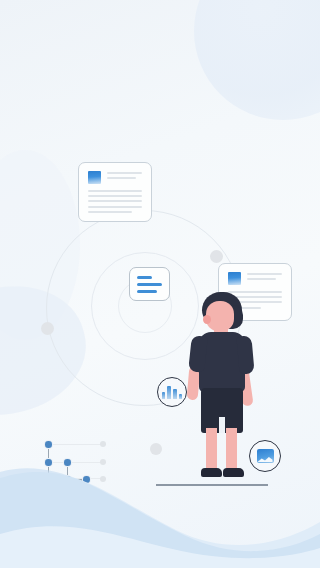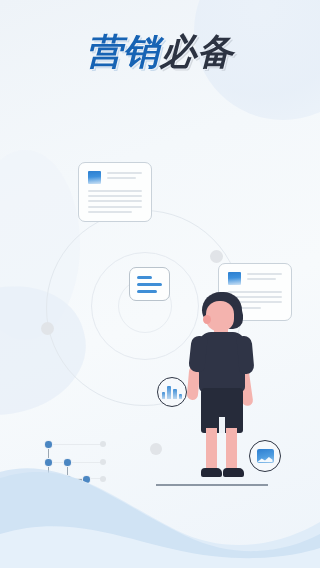--- a/index.html
+++ b/index.html
@@ -226,23 +226,20 @@
 
 <div id="screen">
 
   <div class="bg-layer">
     <div class="corner-circle"></div>
     <div class="left-blob2"></div>
     <div class="left-blob"></div>
   </div>
 
   <div class="header">
-    <div class="title">
-      <span class="seg-a">营销</span><span class="seg-b">必备</span>
-    </div>
   </div>
 
   <div class="bg-layer">
 
     <div class="ring ring-outer"></div>
     <div class="ring ring-mid"></div>
     <div class="ring ring-inner"></div>
 
     <div class="node-dot node-a"></div>
     <div class="node-dot node-b"></div>

